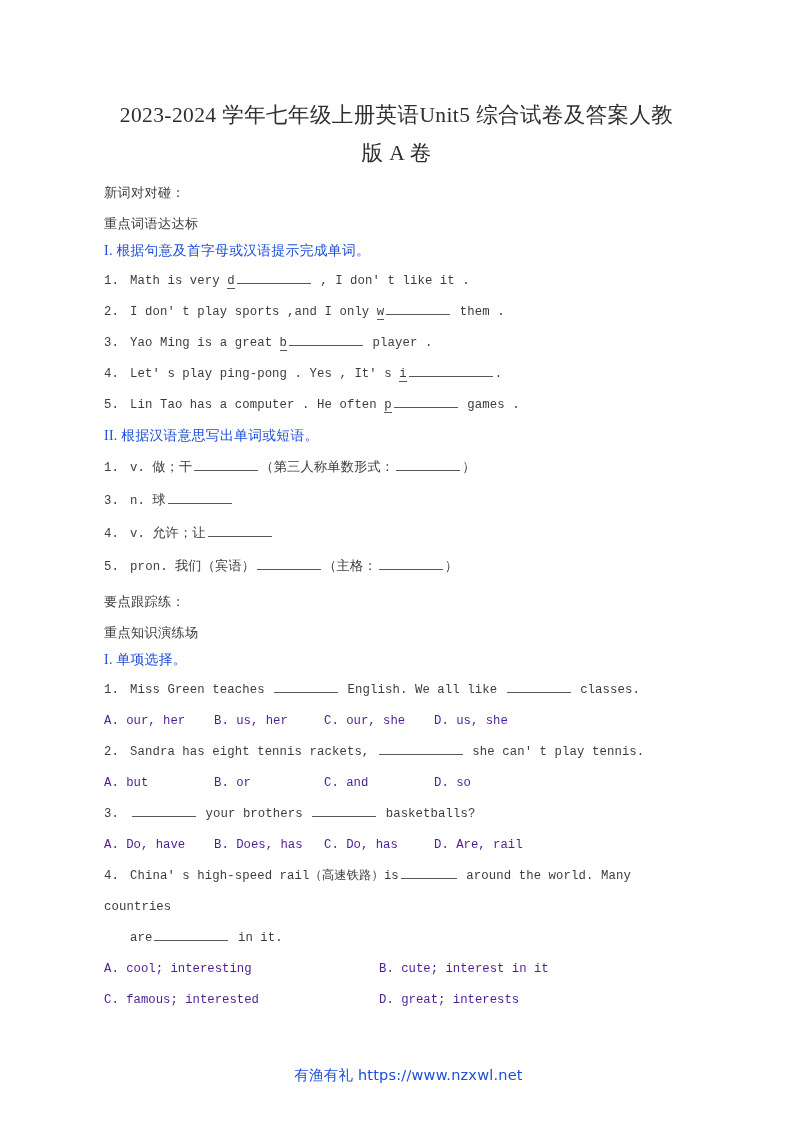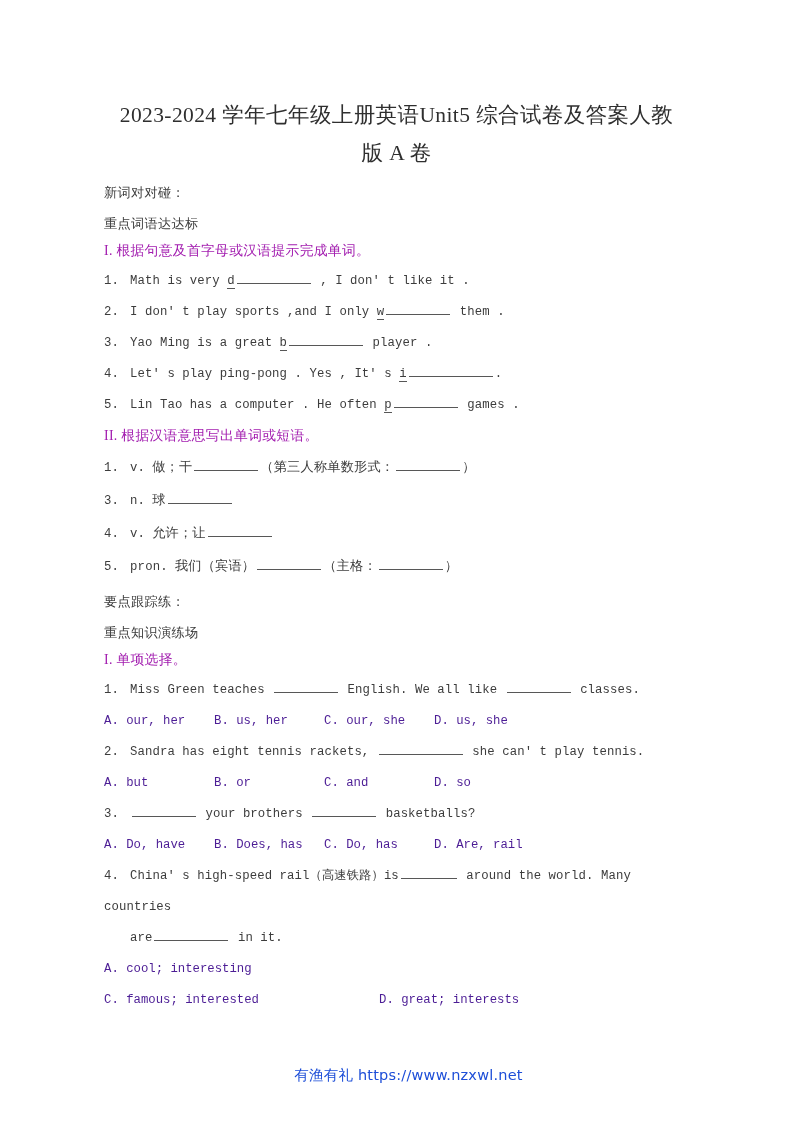--- a/index.html
+++ b/index.html
@@ -54,21 +54,21 @@
     color: #3d3d3d;
     letter-spacing: 0.3px;
   }
 
   .cn-head.spaced { margin-top: 6px; }
 
   .sec-label {
     font-family: "Liberation Serif", "DejaVu Serif", serif;
     font-size: 13.8px;
     line-height: 30px;
-    color: #a21caf;
+    color: #1d4ed8;
     letter-spacing: 0.3px;
   }
 
   
   .q {
     font-family: "Liberation Mono", "DejaVu Sans Mono", monospace;
     font-size: 12.3px;
     line-height: 31px;
     color: #3c3c3c;
     white-space: nowrap;
@@ -218,20 +218,21 @@
     <div class="opts four">
       <span class="opt">A. Do, have</span>
       <span class="opt">B. Does, has</span>
       <span class="opt">C. Do, has</span>
       <span class="opt">D. Are, rail</span>
     </div>
 
     <div class="q q-wrap"><span class="num">4.</span><span>China' s high-speed rail（高速铁路）is</span><span class="blank b-s"></span><span> around the world. Many countries</span><span class="cont"><span>are</span><span class="blank b-l"></span><span> in it.</span></span></div>
     <div class="opts two">
       <span class="opt">A. cool; interesting</span>
+      <span class="opt">B. cute; interest in it</span>
     </div>
     <div class="opts two">
       <span class="opt">C. famous; interested</span>
       <span class="opt">D. great; interests</span>
     </div>
 
   </div>
 
   <div class="footer">有渔有礼 https://www.nzxwl.net</div>
 

